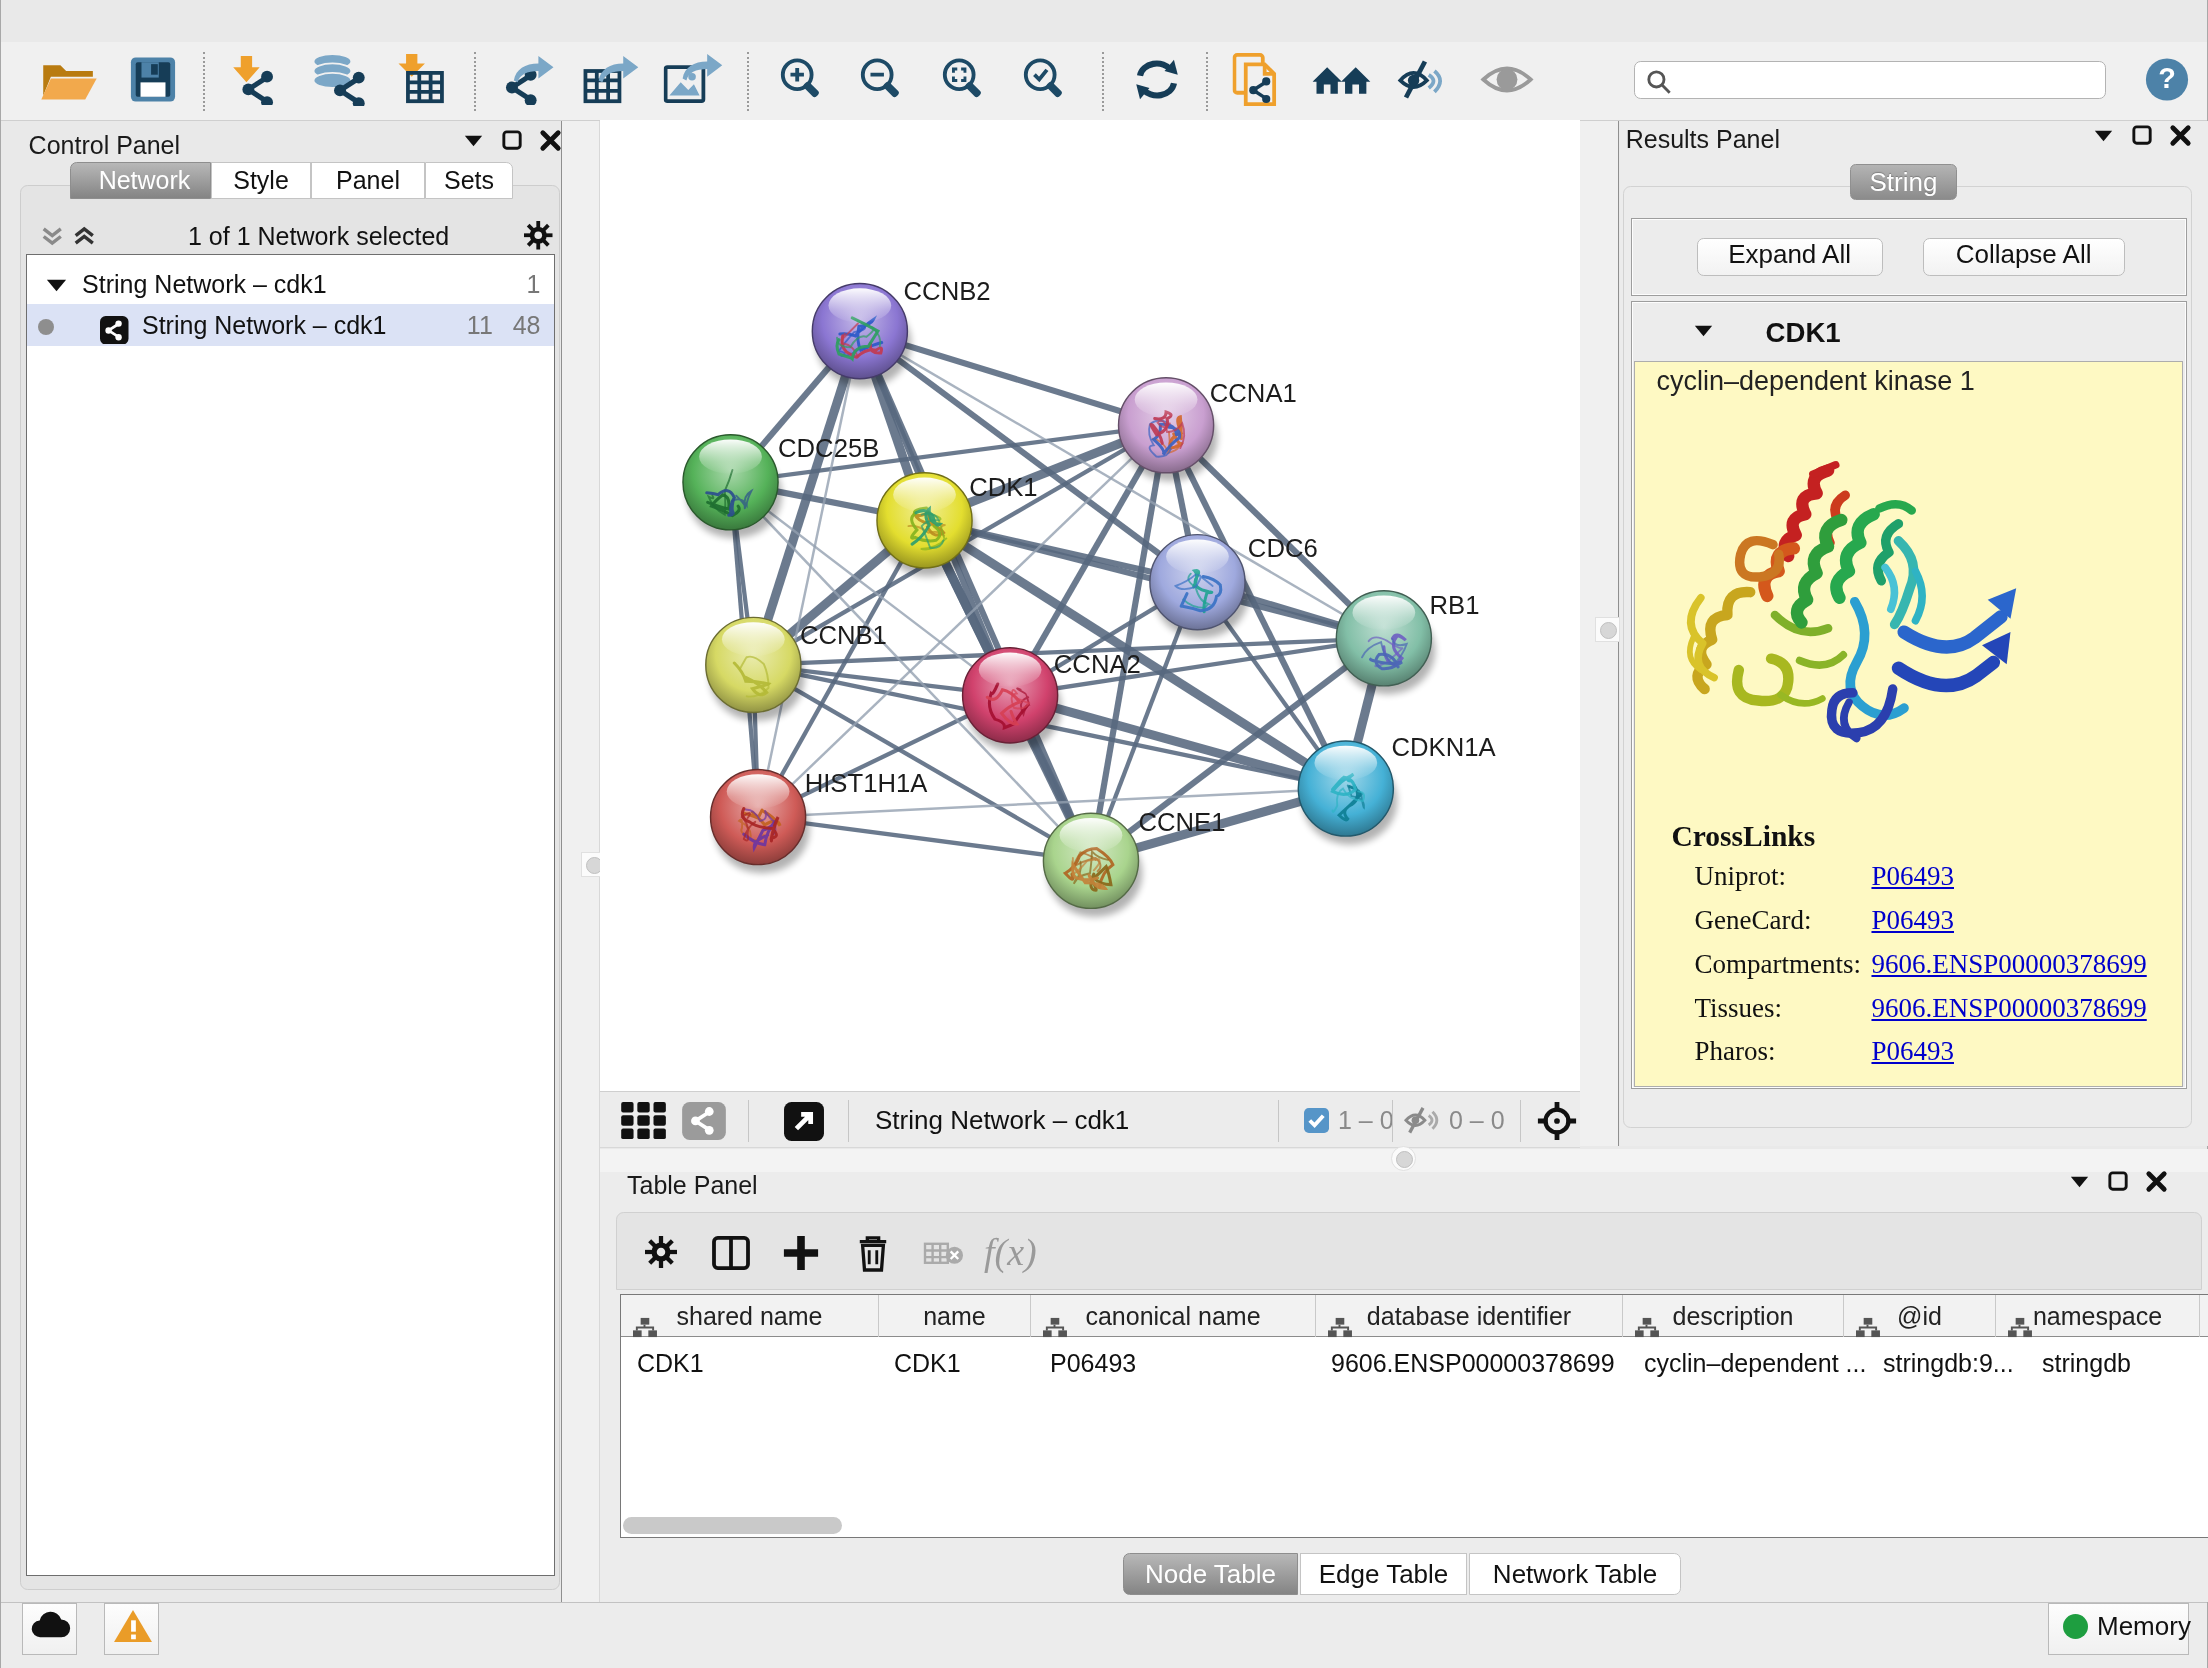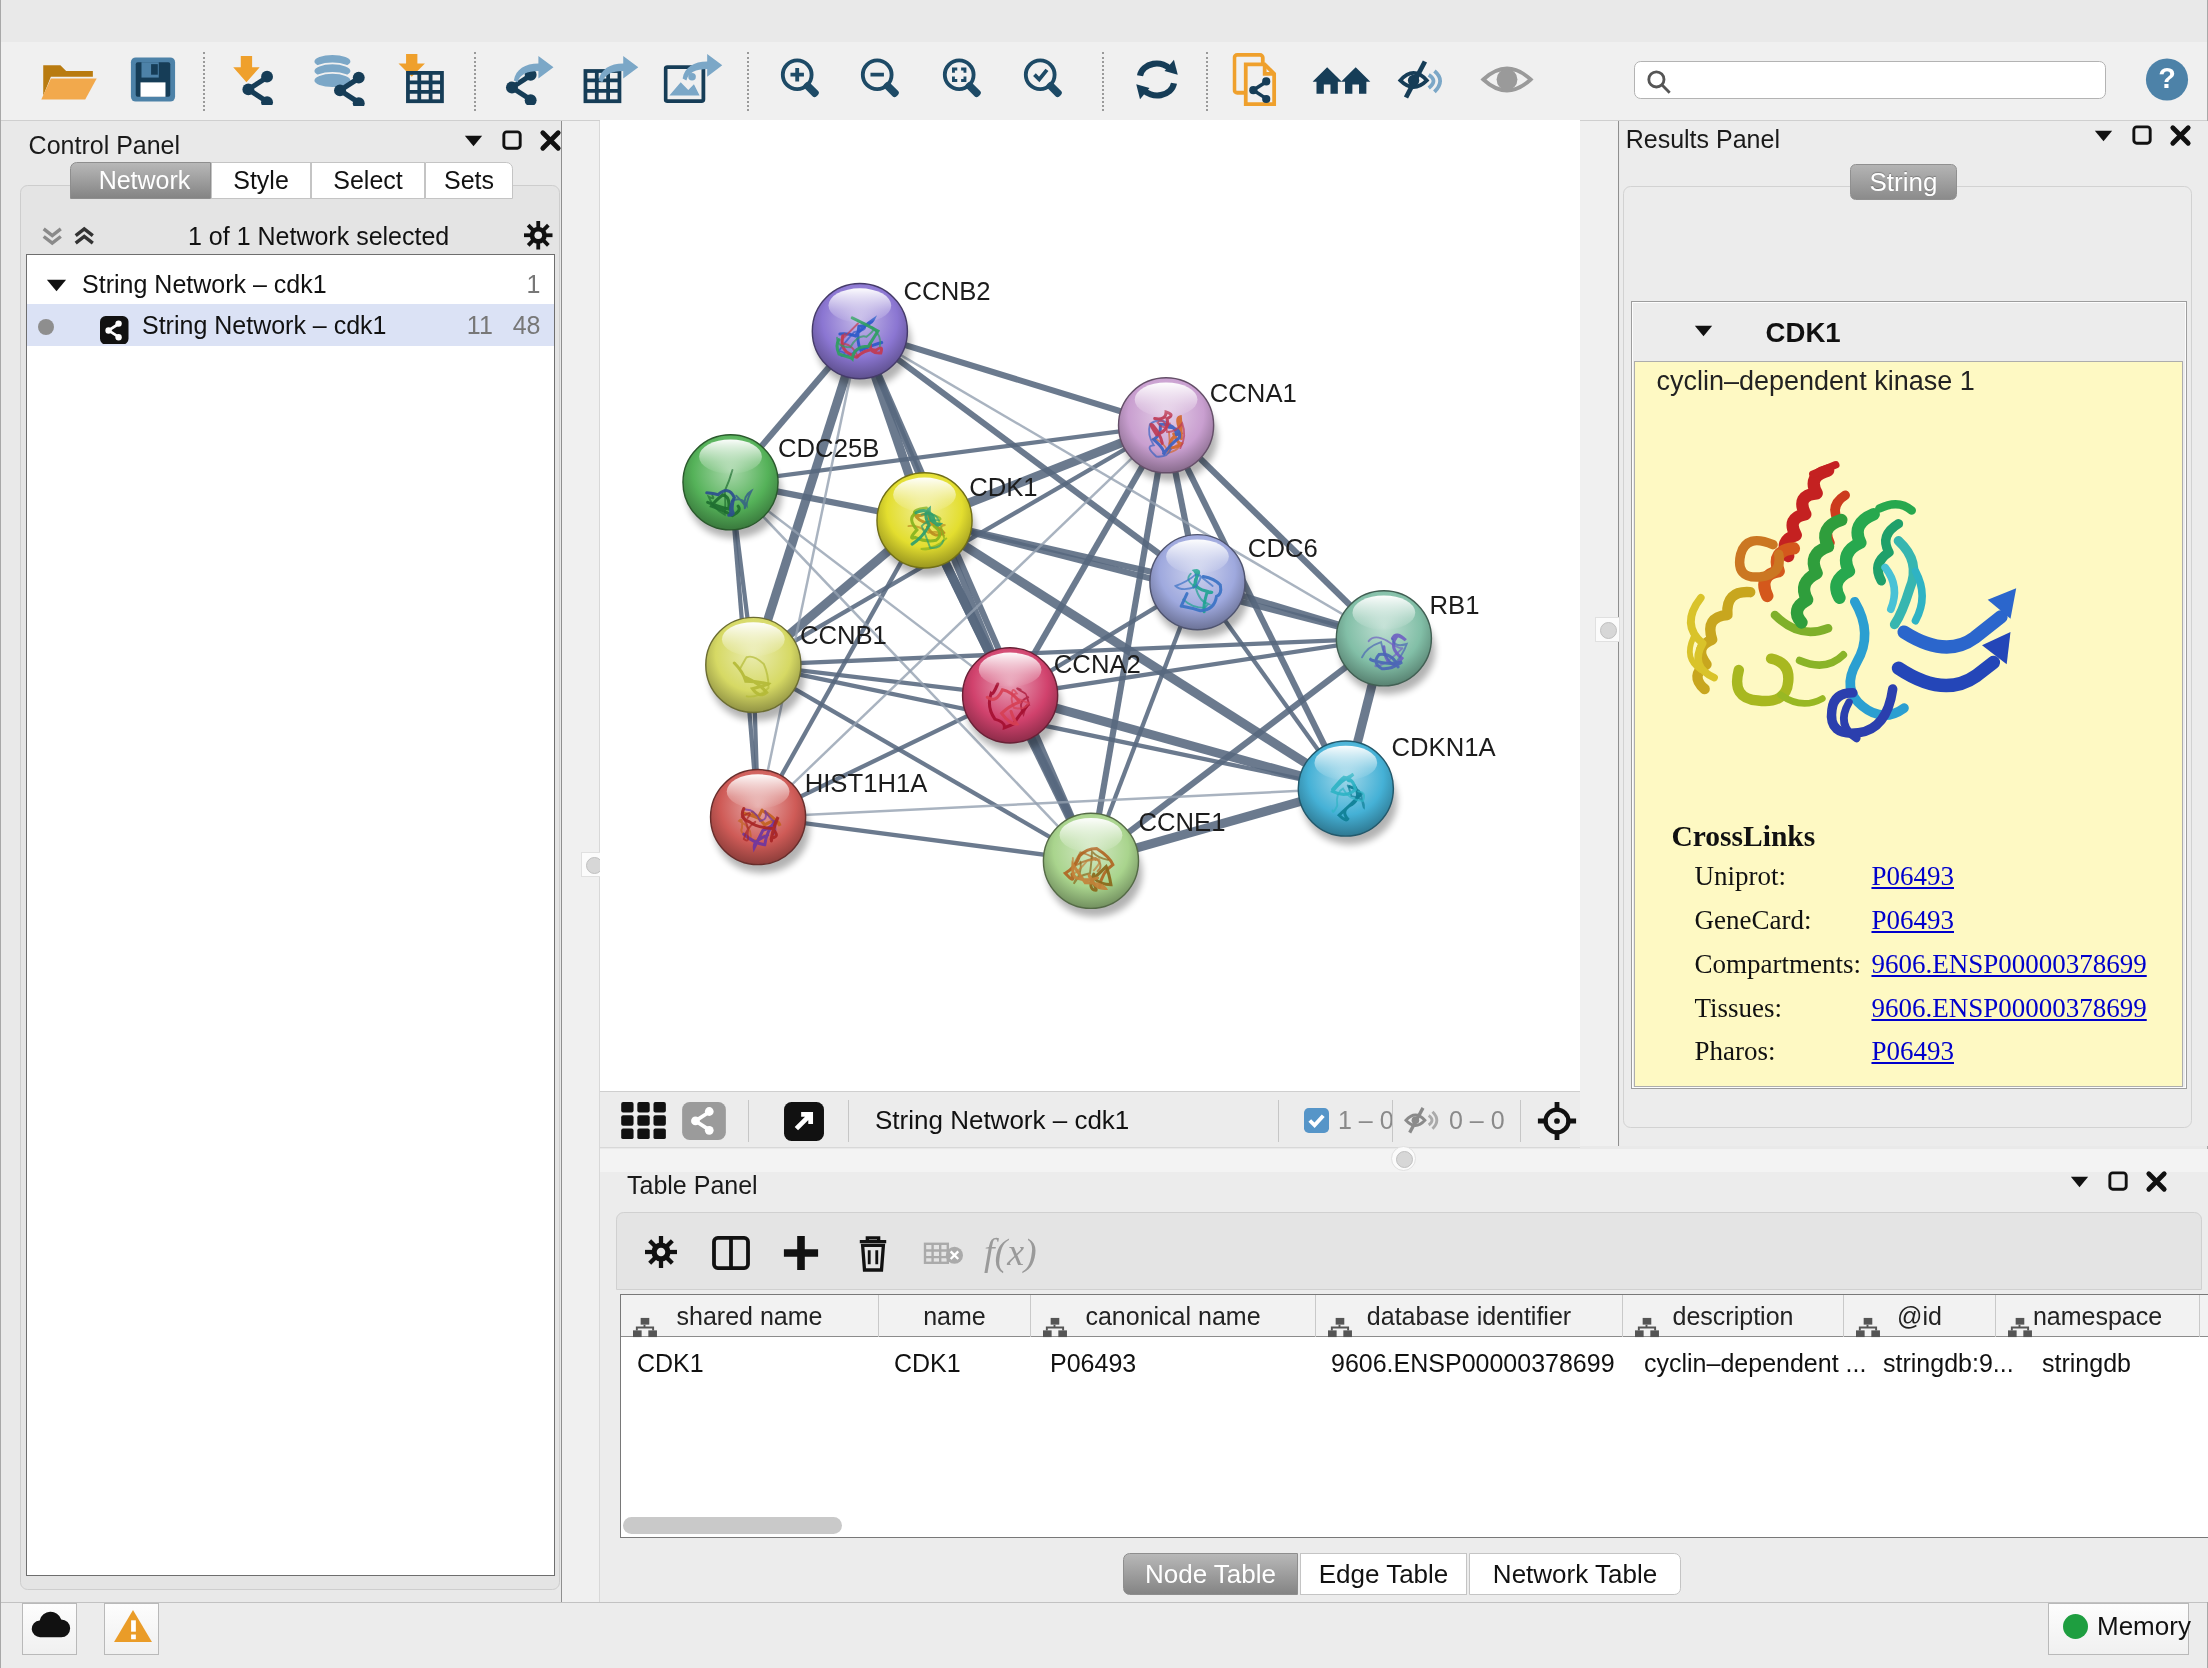--- a/index.html
+++ b/index.html
@@ -239,21 +239,21 @@
       <div class="phead" style="position:absolute;left:27.6px;top:9.5px">Control Panel</div>
       <div class="hicons" style="left:447px;top:6.7px"><svg width="25" height="25" viewBox="0 0 26 26" style="vertical-align:middle">
           <path d="M4 8 L22 8 L13 19 Z" fill="#111"></path>
         </svg><svg width="25" height="25" viewBox="0 0 26 26" style="vertical-align:middle">
           <rect x="4" y="4" width="17" height="17" rx="3" fill="none" stroke="#111" stroke-width="3"></rect>
         </svg><svg width="25" height="25" viewBox="0 0 26 26" style="vertical-align:middle">
           <path d="M5 5 L21 21 M21 5 L5 21" stroke="#111" stroke-width="5" stroke-linecap="round"></path>
         </svg></div>
       <div class="tab tabsel" style="left:69px;top:41px;width:141px;border-radius:6.7px 0 0 0;padding-left:8px;">Network</div>
       <div class="tab" style="left:210px;top:41px;width:100px;">Style</div>
-      <div class="tab" style="left:310px;top:41px;width:114px;">Select</div>
+      <div class="tab" style="left:310px;top:41px;width:114px;">Panel</div>
       <div class="tab" style="left:424px;top:41px;width:88px;border-radius:0 6.7px 0 0;">Sets</div>
       <div id="cp-wrap" class="abs">
         <div id="cp-bar">
           <span style="position:absolute;left:17px;top:38px"><svg width="28.5" height="25" viewBox="0 0 30 26" style="vertical-align:middle">
               <g fill="none" stroke="#8a8a8a" stroke-width="3.6">
                 <path d="M6 5 L15 12 L24 5"></path>
                 <path d="M6 13 L15 20 L24 13"></path>
               </g>
             </svg></span>
           <span style="position:absolute;left:49px;top:38px"><svg width="28.5" height="25" viewBox="0 0 30 26" style="vertical-align:middle">
@@ -637,20 +637,24 @@
       <div class="phead" style="position:absolute;left:5.7px;top:3.8px">Results Panel</div>
       <div class="hicons" style="left:458px;top:1.9px"><svg width="25" height="25" viewBox="0 0 26 26" style="vertical-align:middle">
           <path d="M4 8 L22 8 L13 19 Z" fill="#111"></path>
         </svg><svg width="25" height="25" viewBox="0 0 26 26" style="vertical-align:middle">
           <rect x="4" y="4" width="17" height="17" rx="3" fill="none" stroke="#111" stroke-width="3"></rect>
         </svg><svg width="25" height="25" viewBox="0 0 26 26" style="vertical-align:middle">
           <path d="M5 5 L21 21 M21 5 L5 21" stroke="#111" stroke-width="5" stroke-linecap="round"></path>
         </svg></div>
       <div id="stringtab">String</div>
       <div id="r-wrap">
+        <div id="r-box1">
+          <div class="btn" style="left:65px;top:19px;width:186px">Expand All</div>
+          <div class="btn" style="left:291px;top:19px;width:202px">Collapse All</div>
+        </div>
         <div id="r-box2">
           <span style="position:absolute;left:59px;top:16px"><svg width="25" height="25" viewBox="0 0 26 26" style="vertical-align:middle">
               <path d="M4 8 L22 8 L13 19 Z" fill="#111"></path>
             </svg></span>
           <span style="position:absolute;left:134px;top:15px;font-size:27.6px;font-weight:bold;color:#111">CDK1</span>
           <div id="r-inner">
             <div style="position:absolute;left:21px;top:3.8px;font-size:27px;color:#222">cyclin–dependent kinase 1</div>
             <div style="position:absolute;left:24px;top:95px"><svg width="380" height="314" viewBox="0 0 400 330" style="">
 <g fill="none" stroke-linecap="round" stroke-linejoin="round">
 <path d="M178 14 q-22 6 -12 24 q-22 2 -12 22 q-20 4 -10 22 q-18 6 -8 22" stroke="#c42121" stroke-width="13"></path>

